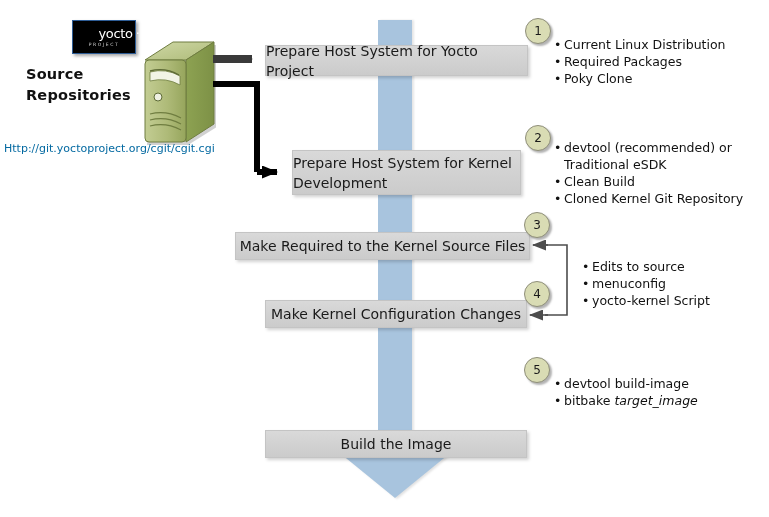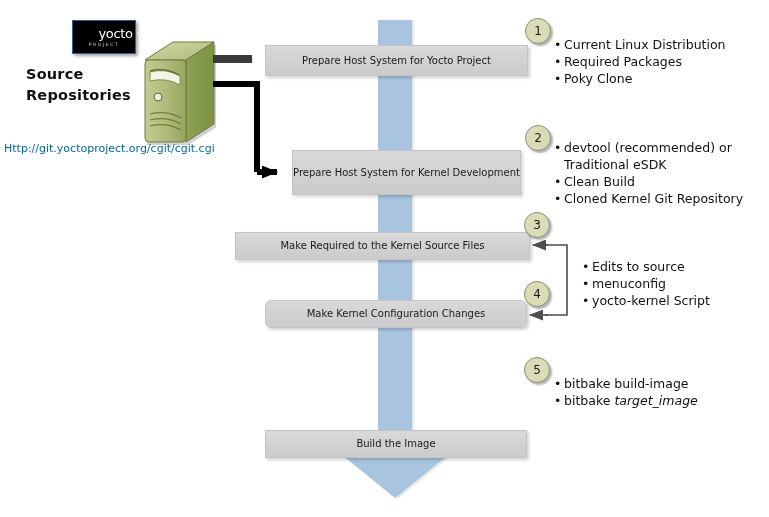--- a/index.html
+++ b/index.html
@@ -110,21 +110,21 @@
   .pbox {
     position: absolute;
     background: #d0d0d0;
     background: linear-gradient(to bottom, #d9d9d9 0%, #cbcbcb 100%);
     border: 1px solid #c4c4c4;
     box-sizing: border-box;
     display: flex;
     align-items: center;
     justify-content: center;
     text-align: left;
-    font-size: 10px;
+    font-size: 14px;
     color: #1a1a1a;
     line-height: 20px;
     box-shadow: 2px 2px 3px rgba(0,0,0,0.18);
   }
 
   
   .step-circle {
     position: absolute;
     width: 26px;
     height: 26px;
@@ -266,29 +266,29 @@
   <div class="step-circle" style="left:525px; top:125px;">2</div>
   <div class="blist" style="left:552px; top:139px; width:200px;">
     <div class="bl-item">devtool (recommended) or Traditional eSDK</div>
     <div class="bl-item">Clean Build</div>
     <div class="bl-item">Cloned Kernel Git Repository</div>
   </div>
 
   <div class="pbox" style="left:235px; top:232px; width:295px; height:28px;">Make Required to the Kernel Source Files</div>
   <div class="step-circle" style="left:524px; top:212px;">3</div>
 
-  <div class="pbox" style="left:265px; top:300px; width:262px; height:28px;border-radius:6px;">Make Kernel Configuration Changes</div>
+  <div class="pbox" style="left:265px; top:300px; width:262px; height:28px;">Make Kernel Configuration Changes</div>
   <div class="step-circle" style="left:524px; top:281px;">4</div>
 
   <div class="blist" style="left:580px; top:258px; width:180px;">
     <div class="bl-item">Edits to source</div>
     <div class="bl-item">menuconfig</div>
     <div class="bl-item">yocto-kernel Script</div>
   </div>
 
   <div class="pbox" style="left:265px; top:390px; width:262px; height:28px;margin-top:40px;">Build the Image</div>
   <div class="step-circle" style="left:524px; top:357px;">5</div>
   <div class="blist" style="left:552px; top:375px; width:200px;">
-    <div class="bl-item">bitbake build-image</div>
+    <div class="bl-item">devtool build-image</div>
     <div class="bl-item"><span>bitbake </span><i>target_image</i></div>
   </div>
 
 </div>
 
 </body></html>

